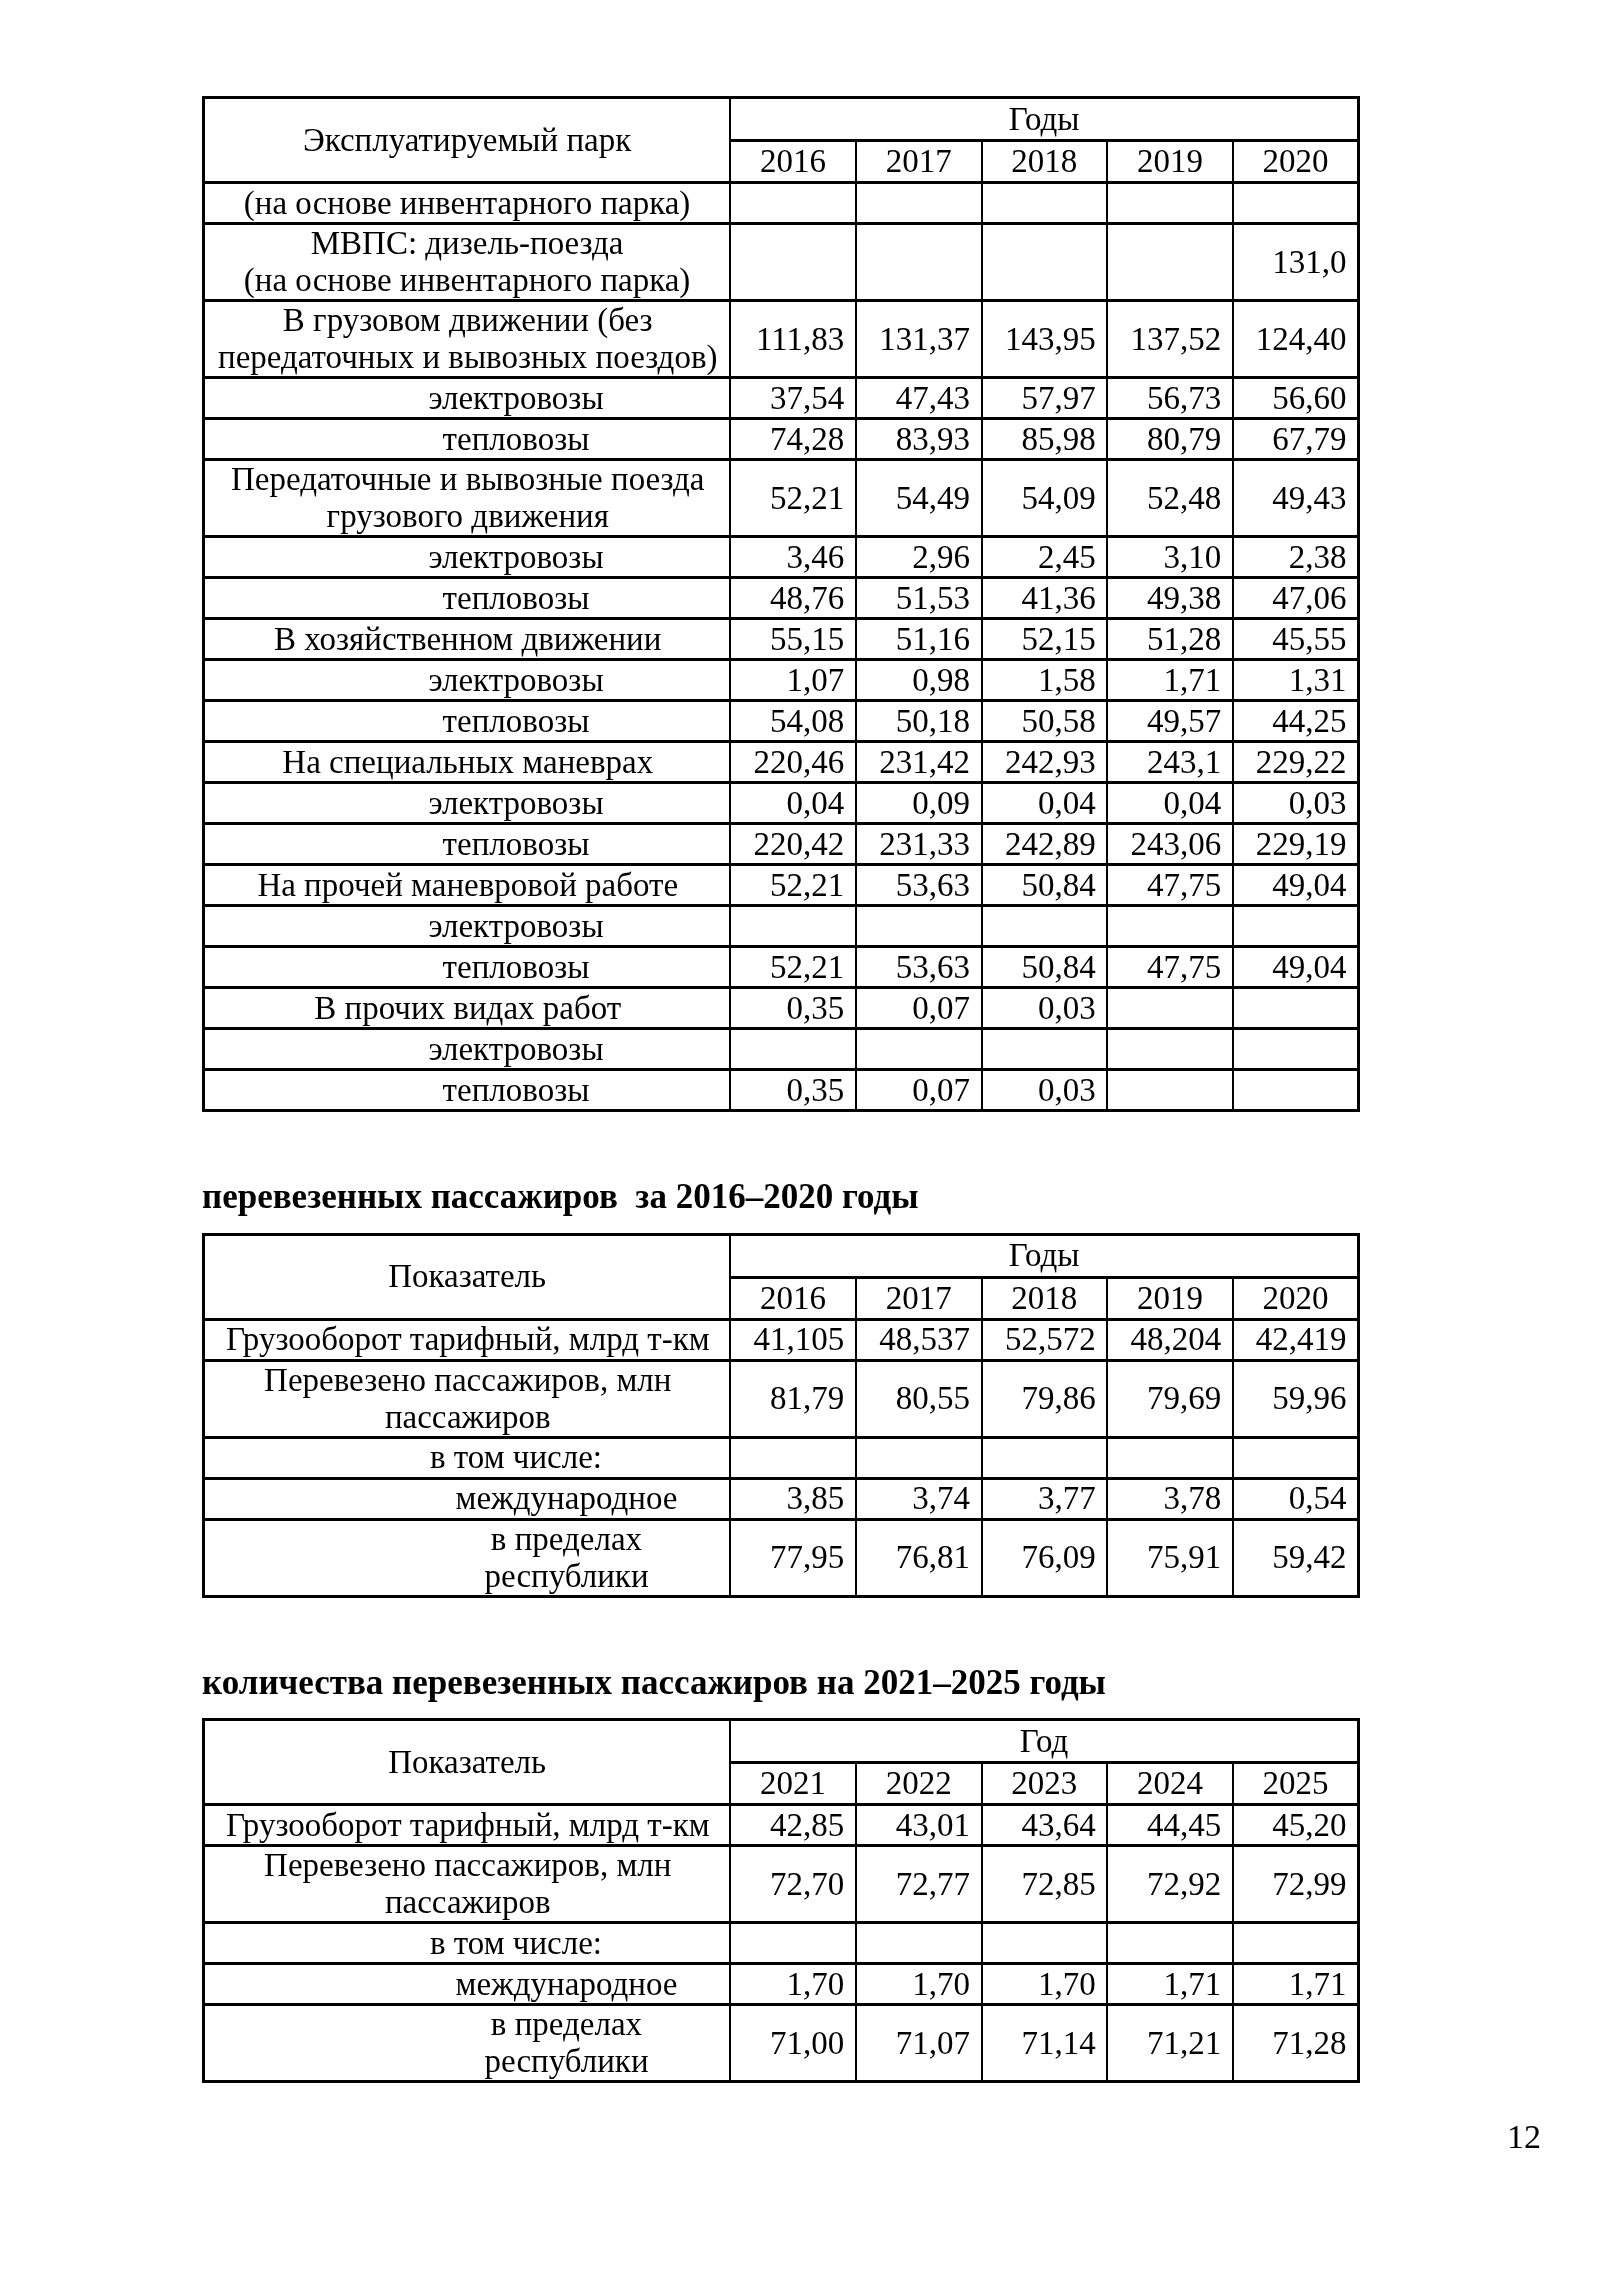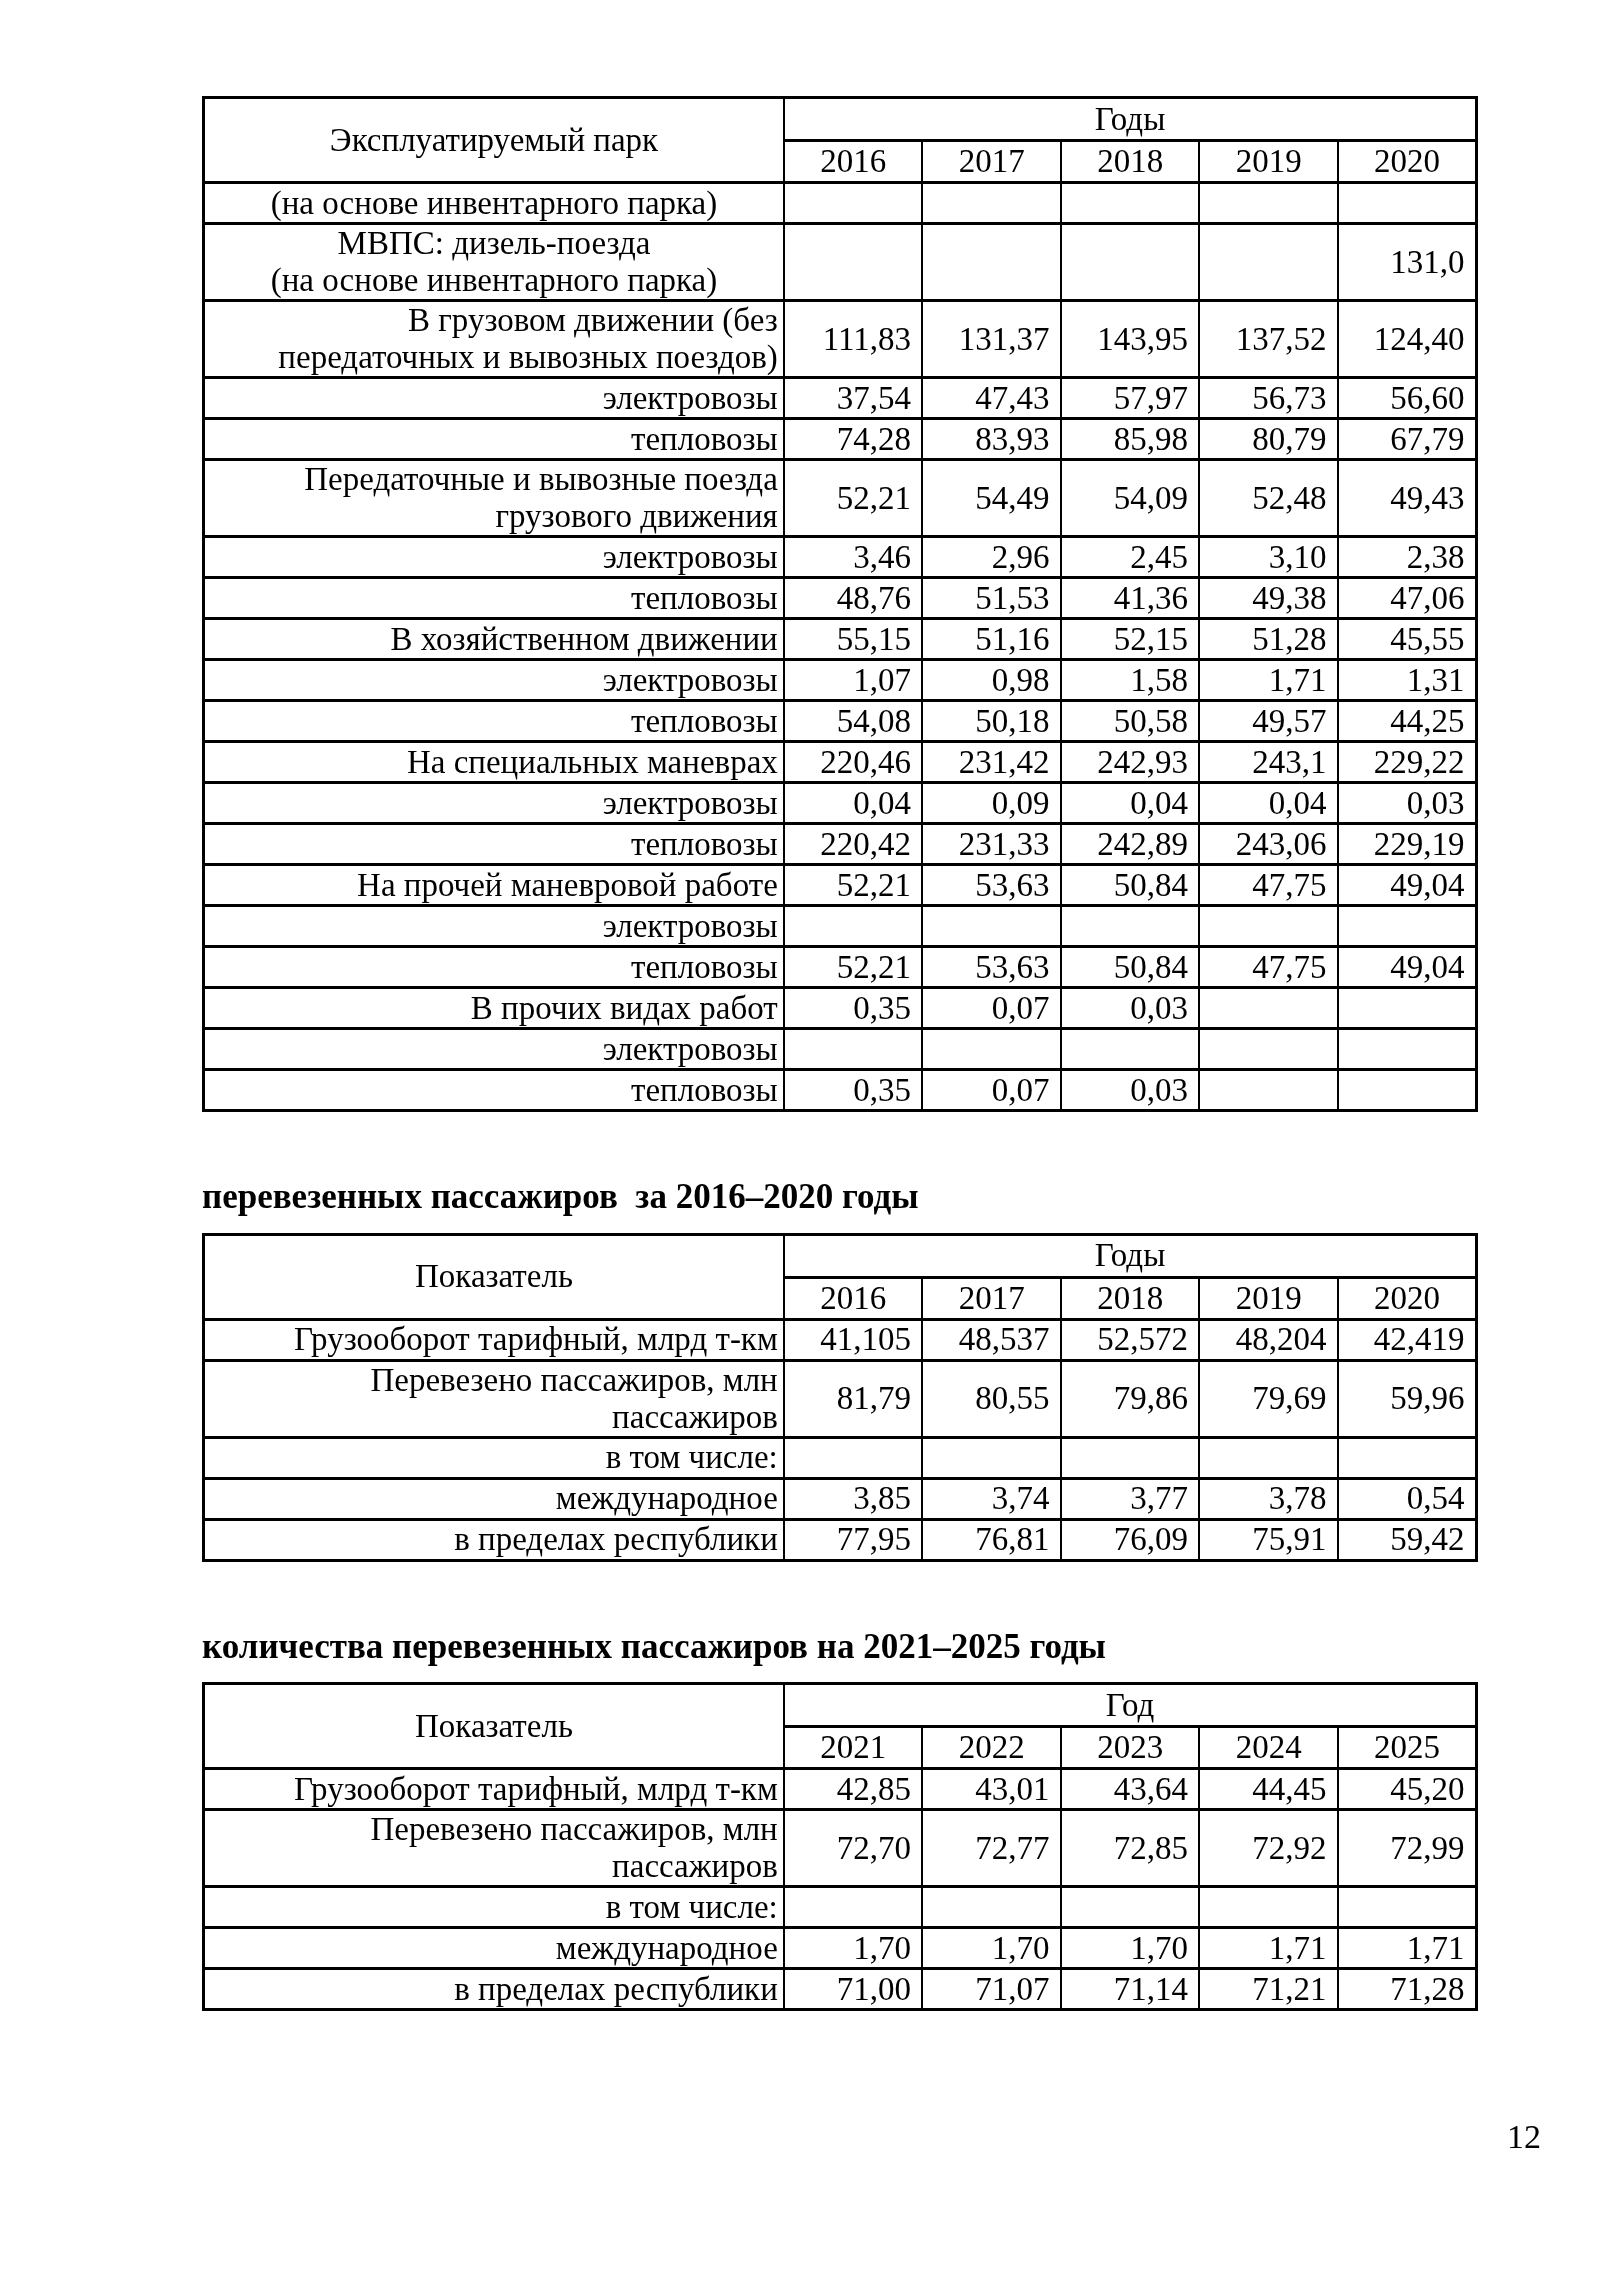--- a/index.html
+++ b/index.html
@@ -10,21 +10,21 @@
     height: 2295px;
     background: #ffffff;
     font-family: "Liberation Serif", "DejaVu Serif", serif;
     color: #000000;
     overflow: hidden;
   }
   .content {
     position: absolute;
     left: 202px;
     top: 96px;
-    width: 1276px;
+    width: 1158px;
   }
 
   
   table.doc-table {
     width: 100%;
     border-collapse: collapse;
     table-layout: fixed;
     border: 3.3px solid #000;
     font-size: 33px;
     color: #000;
@@ -38,21 +38,21 @@
     overflow: hidden;
   }
   tr.hdr1 th { height: 38px; text-align: center; }
   tr.hdr2 th { height: 37px; text-align: center; border-bottom-width: 3.9px; margin-top: 28px; }
   th.corner { text-align: center; }
   th.group  { border-bottom-width: 2px !important; }
   tr.r1 td { height: 38px; }
   tr.r2 td { height: 73px; }
 
   td.label {
-    text-align: right;
+    text-align: center;
     padding: 0 5.2px 0 6.5px;
     white-space: pre-line;
     line-height: 37px;
   }
   td.label.sub    { padding-left: 103px; }
   td.label.sub2   { padding-left: 204px; }
   td.label.center { text-align: center; padding-left: 5.2px; }
   td.val {
     text-align: right;
     padding: 0 10.5px 0 2.6px;

